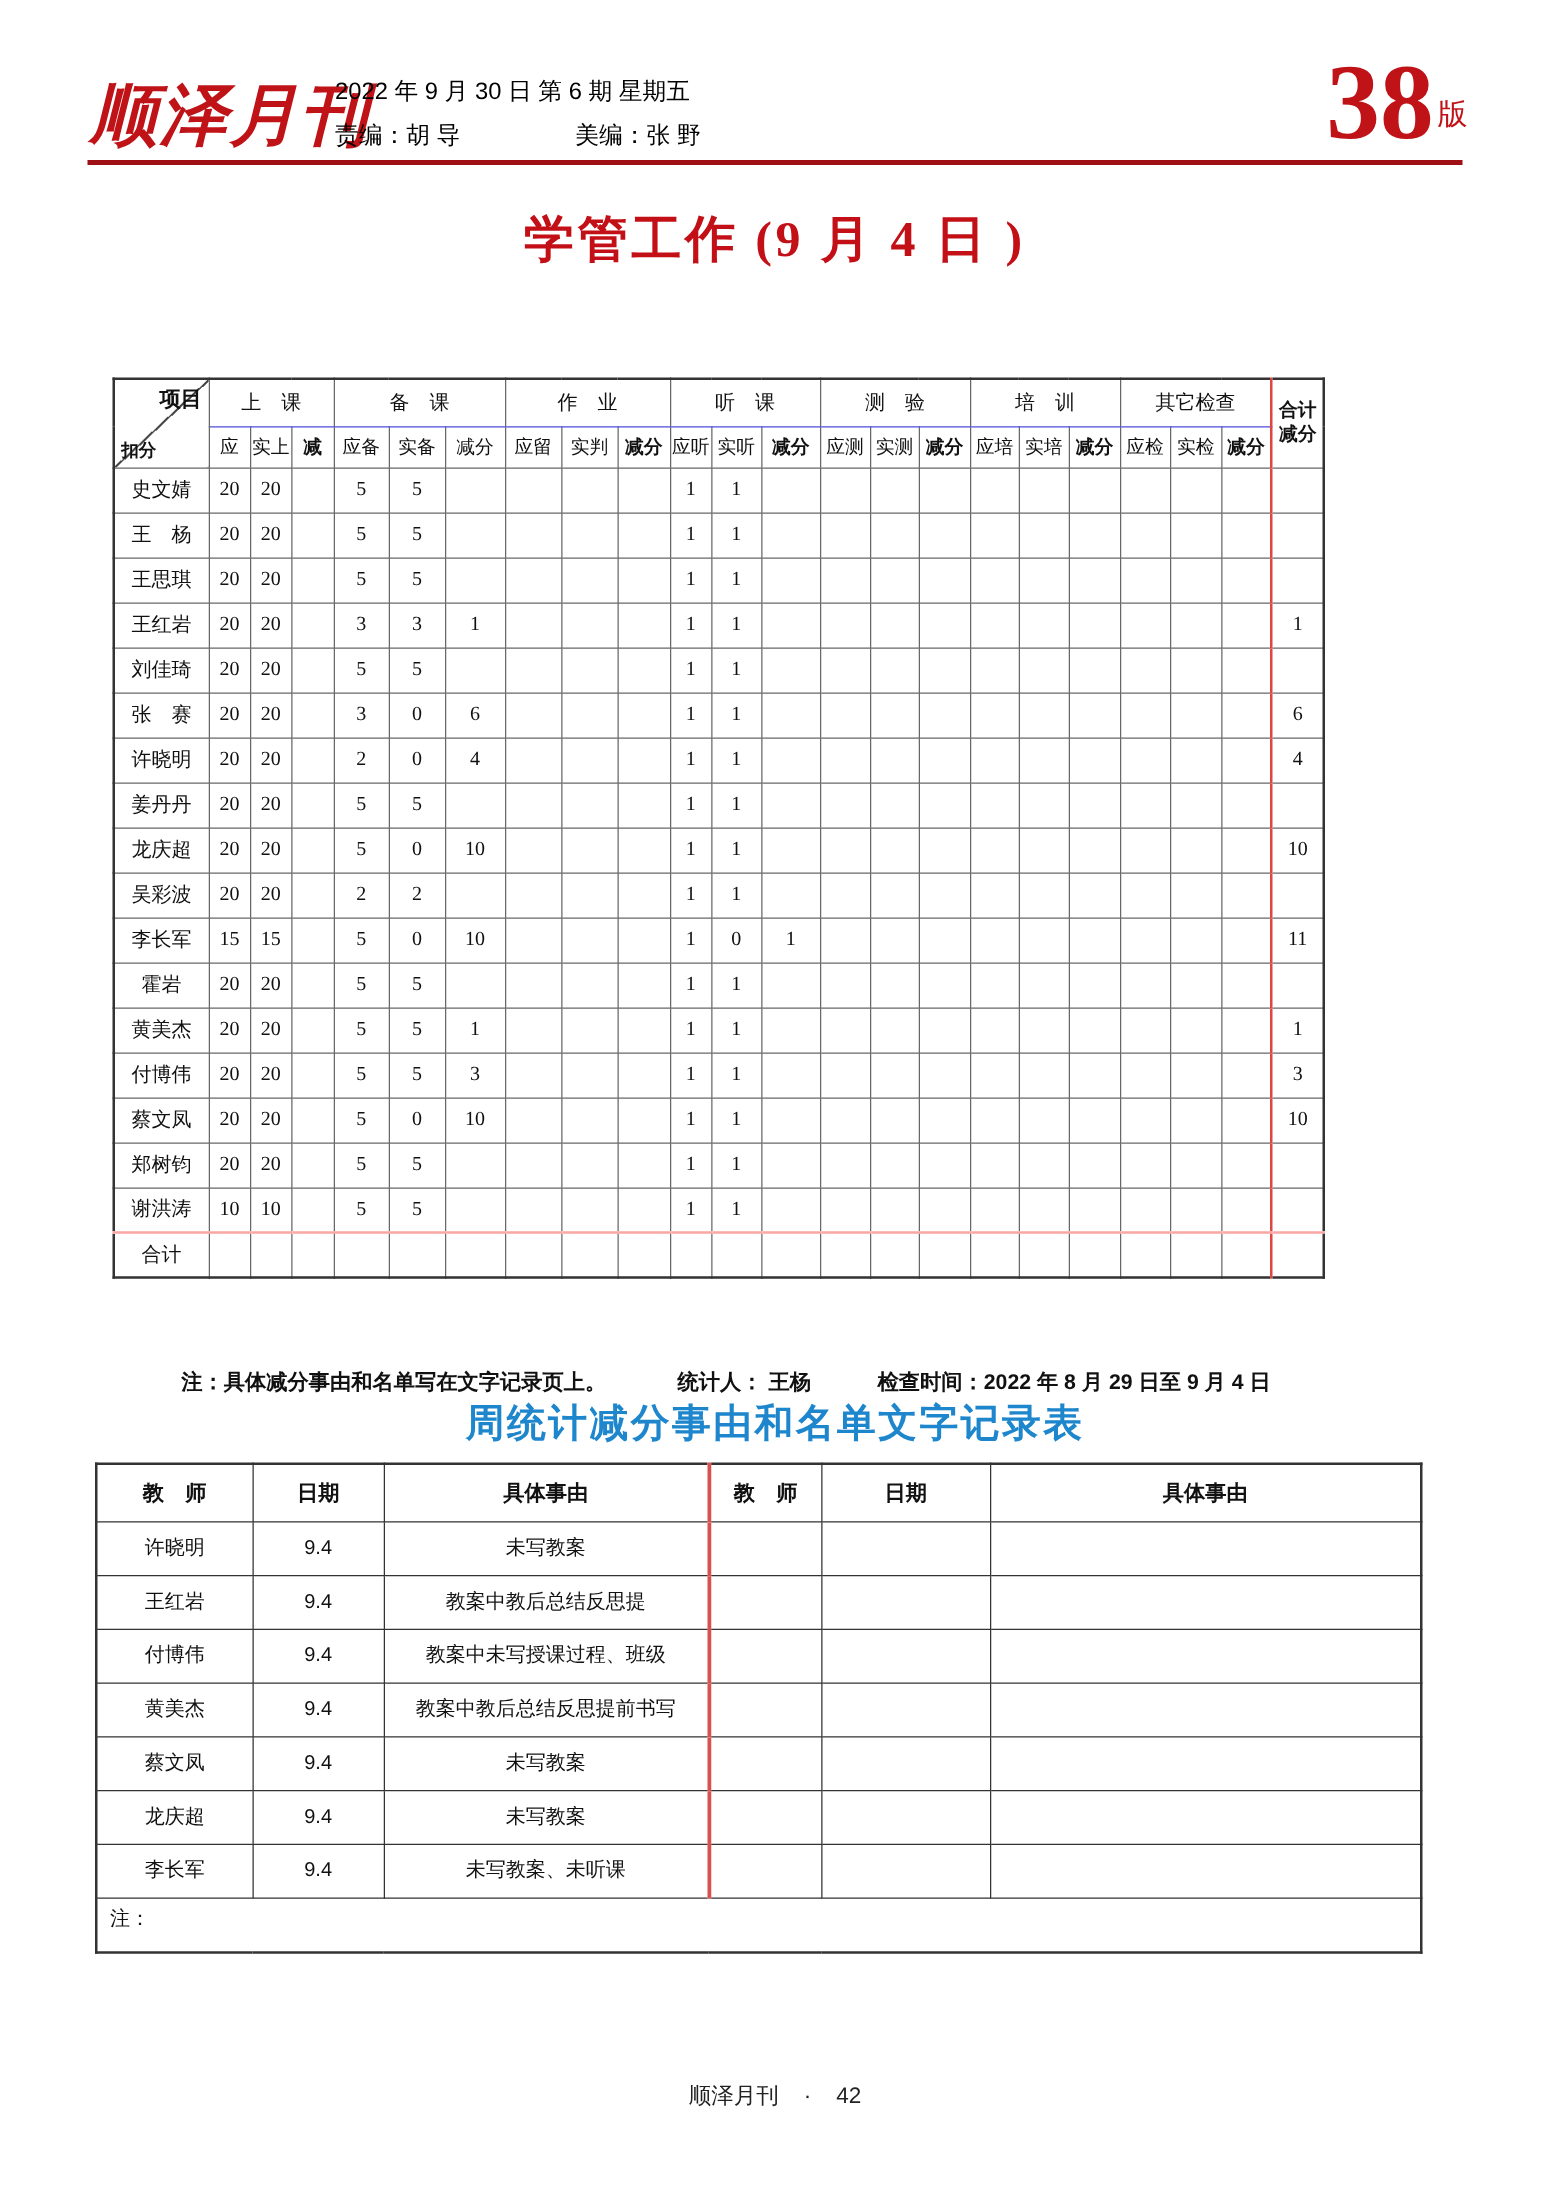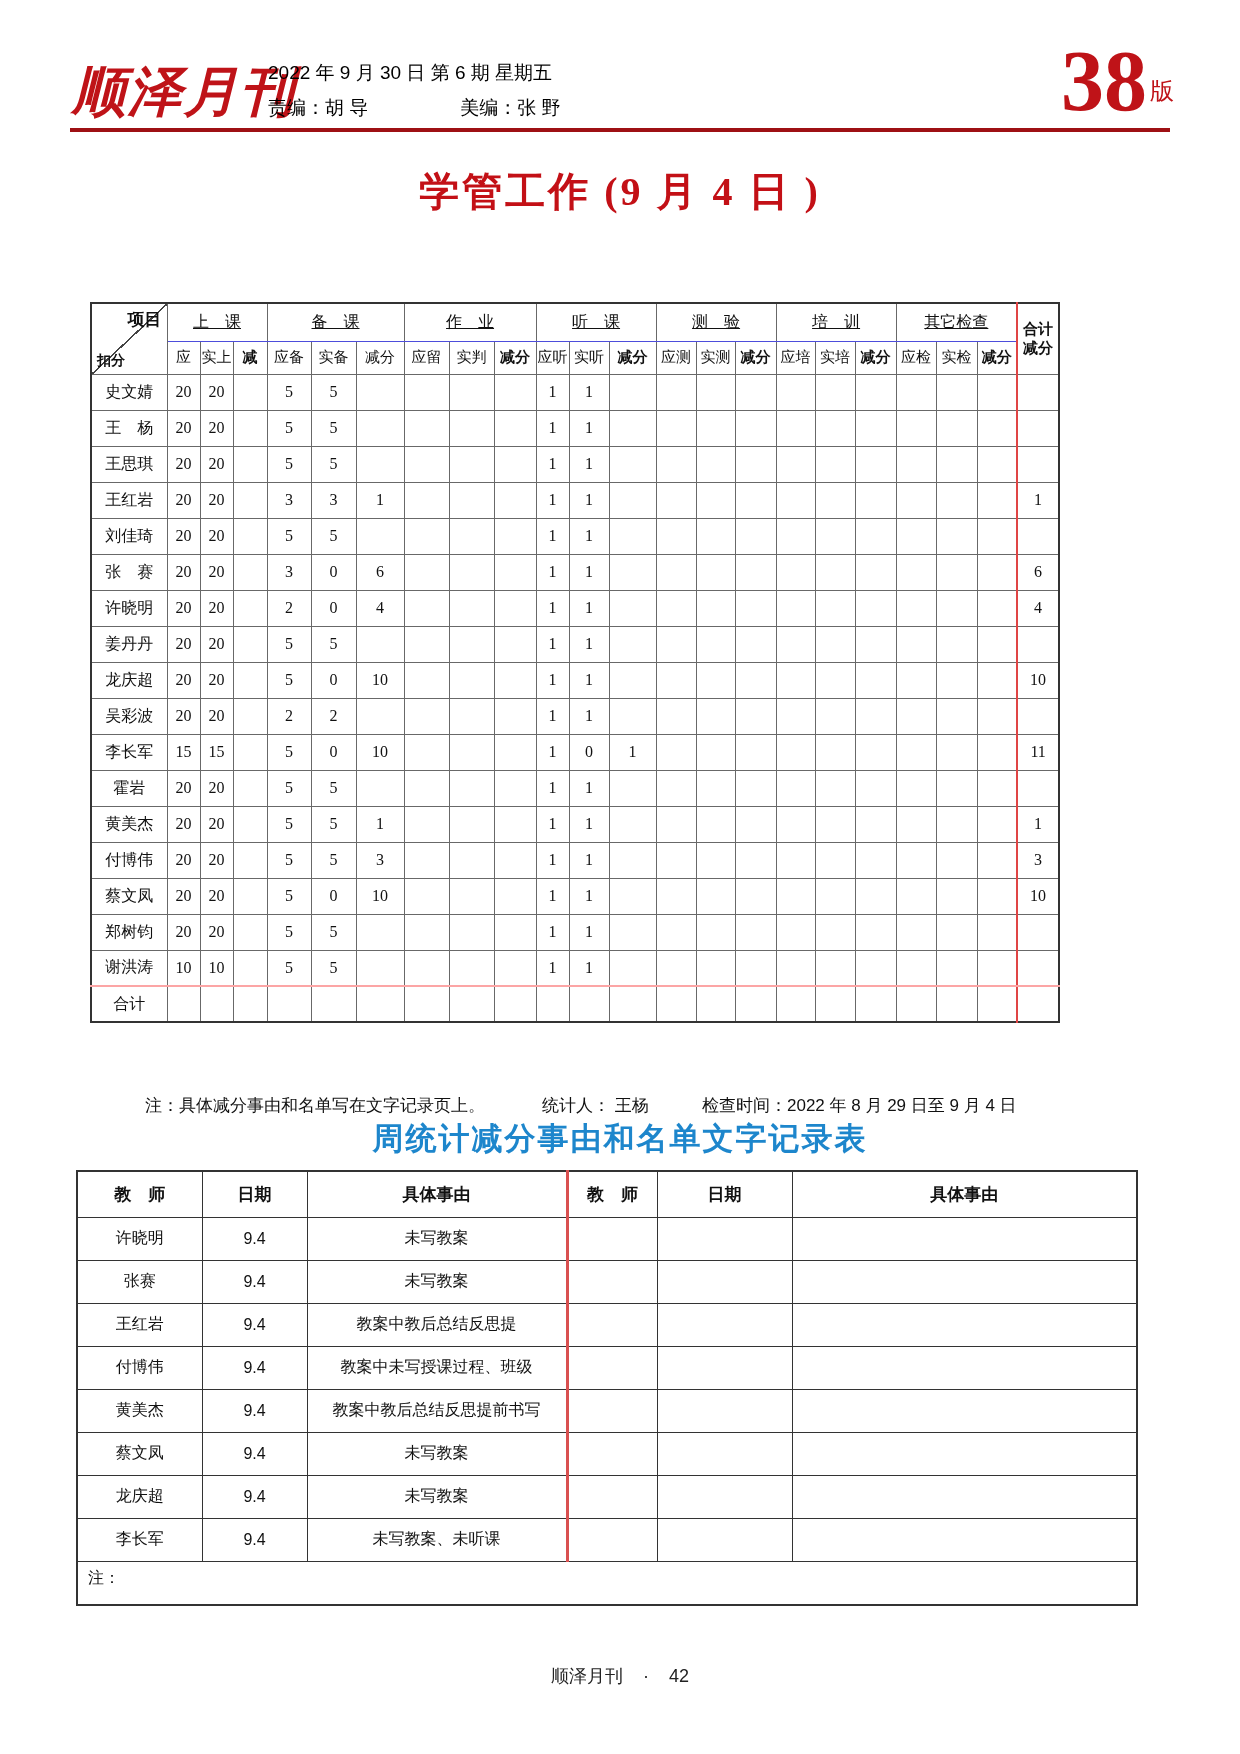--- a/index.html
+++ b/index.html
@@ -28,37 +28,37 @@
   .t1-wrap{position:absolute;left:90px;top:302px;width:968px;}
   .t1-title{text-align:center;font-size:33px;font-weight:bold;color:#2823e2;
             font-family:"Liberation Sans",sans-serif;margin:0 0 7px 0;letter-spacing:2px;}
   table{border-collapse:collapse;table-layout:fixed;}
   .t1{width:968px;border:2px solid #333;}
   .t1 th,.t1 td{border:1px solid #686868;padding:0;text-align:center;vertical-align:middle;
                 font-weight:normal;overflow:hidden;}
   .t1 thead tr.gr{height:38px;}
   .t1 thead tr.sr{height:33px;}
   .t1 tbody tr{height:36px;}
-  .t1 .ghead{font-size:16px;border-bottom:1.5px solid #4d4ddb;text-decoration:underline;}
+  .t1 .ghead{font-size:16px;border-bottom:1.5px solid #4d4ddb;}
   .t1 .sub{font-size:15px;}
   .t1 .bm{font-weight:bold;}
   .t1 .gb{border-left:1.5px solid #4d4ddb;}
   .t1 .rl{border-left:2px solid #e04545;}
   .t1 .corner{position:relative;
       background:linear-gradient(to bottom right,transparent calc(50% - 0.8px),
                  #444 calc(50% - 0.8px),#444 calc(50% + 0.8px),transparent calc(50% + 0.8px));}
   .c-top{position:absolute;top:4px;right:5px;font-weight:bold;font-size:17px;}
   .c-bot{position:absolute;bottom:4px;left:5px;font-weight:bold;font-size:14px;}
   .t1 .toth div{font-weight:bold;font-size:15px;line-height:1.25;}
   .t1 .name{font-size:16px;}
   .t1 td{font-size:16px;}
   .t1 tr.red-under td,.t1 tr.red-under th{border-bottom:2px solid #fca5a5;}
 
   .t1-note{position:absolute;left:90px;top:1094px;width:1060px;height:22px;
-           font-family:"Liberation Sans",sans-serif;font-weight:normal;font-size:17px;}
+           font-family:"Liberation Sans",sans-serif;font-weight:bold;font-size:17px;}
   .t1-note span{position:absolute;white-space:nowrap;}
   .n1{left:55px;} .n2{left:452px;} .n3{left:612px;}
 
   
   .t2-title{position:absolute;left:0;top:1118px;width:100%;text-align:center;font-size:31px;
             font-weight:bold;color:#1d86cc;font-family:"Liberation Sans",sans-serif;letter-spacing:2px;}
   .t2-wrap{position:absolute;left:76px;top:1170px;width:1060px;}
   .t2{width:1060px;border:2px solid #333;font-family:"Liberation Sans",sans-serif;}
   .t2 th,.t2 td{border:1.5px solid #333;text-align:center;vertical-align:middle;
                 font-size:16px;padding:0;overflow:hidden;}
@@ -648,28 +648,20 @@
         <tbody>
           <tr>
             <td>许晓明</td>
             <td>9.4</td>
             <td class="rr">未写教案</td>
             <td></td>
             <td></td>
             <td></td>
           </tr>
           <tr>
-            <td>张赛</td>
-            <td>9.4</td>
-            <td class="rr">未写教案</td>
-            <td></td>
-            <td></td>
-            <td></td>
-          </tr>
-          <tr>
             <td>王红岩</td>
             <td>9.4</td>
             <td class="rr">教案中教后总结反思提</td>
             <td></td>
             <td></td>
             <td></td>
           </tr>
           <tr>
             <td>付博伟</td>
             <td>9.4</td>

